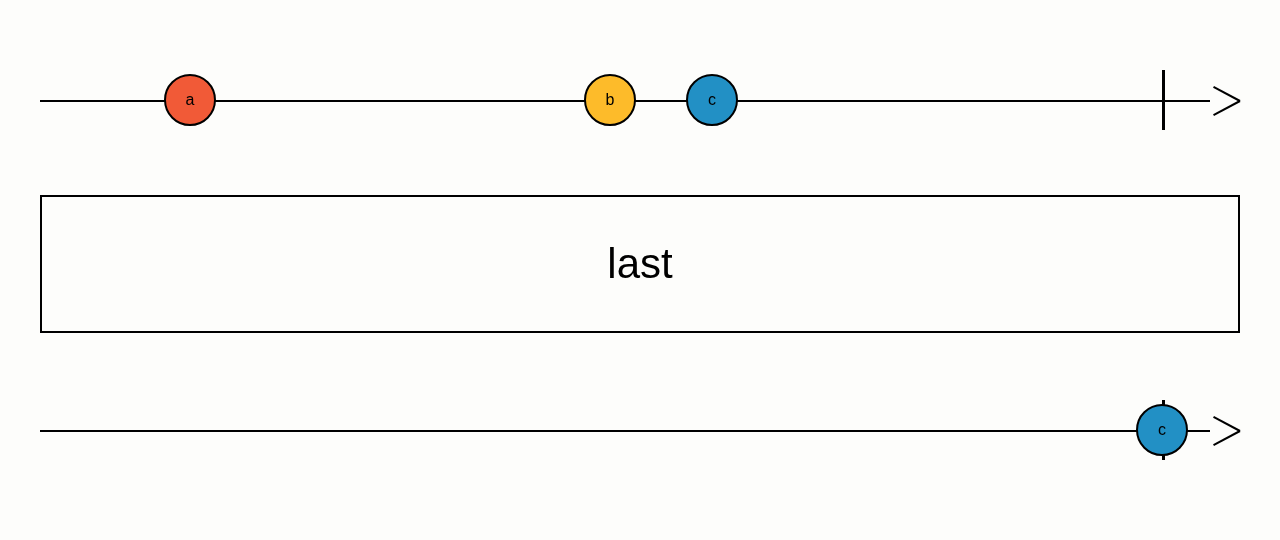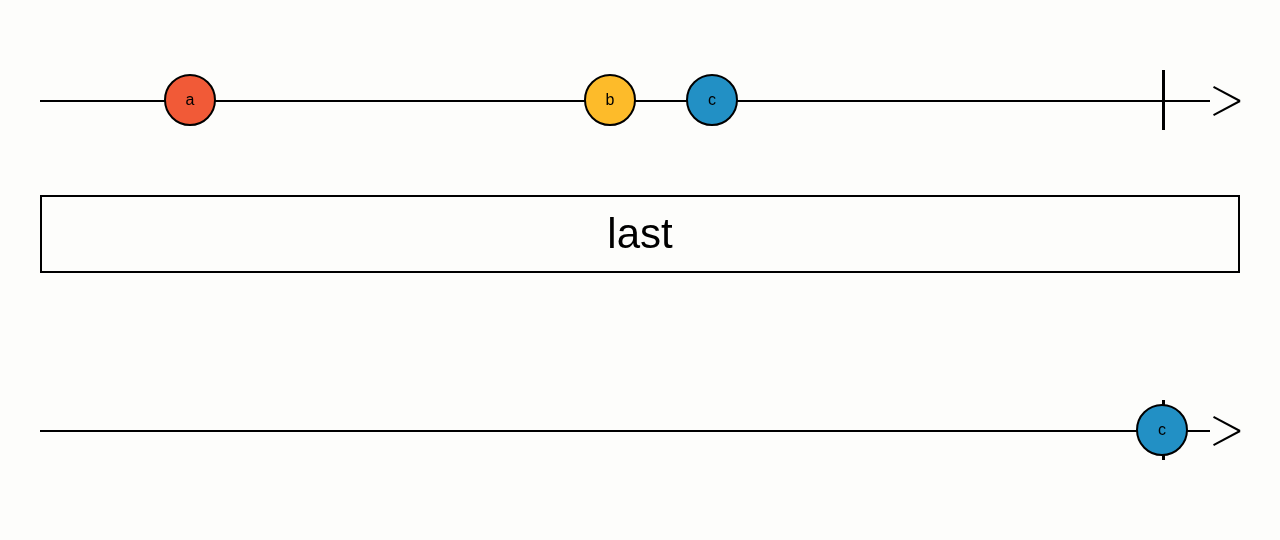--- a/index.html
+++ b/index.html
@@ -71,21 +71,21 @@
       justify-content: center;
       font-size: 16px;
       color: #000;
       transform: translateX(-50%);
     }
     .operator-box {
       position: absolute;
       left: 40px;
       right: 40px;
       top: 195px;
-      height: 78px;
+      height: 138px;
       border: 2px solid #000;
       display: flex;
       align-items: center;
       justify-content: center;
       font-size: 42px;
       background: #fdfdfb;
     }
   </style>
 </head>
 <body>

